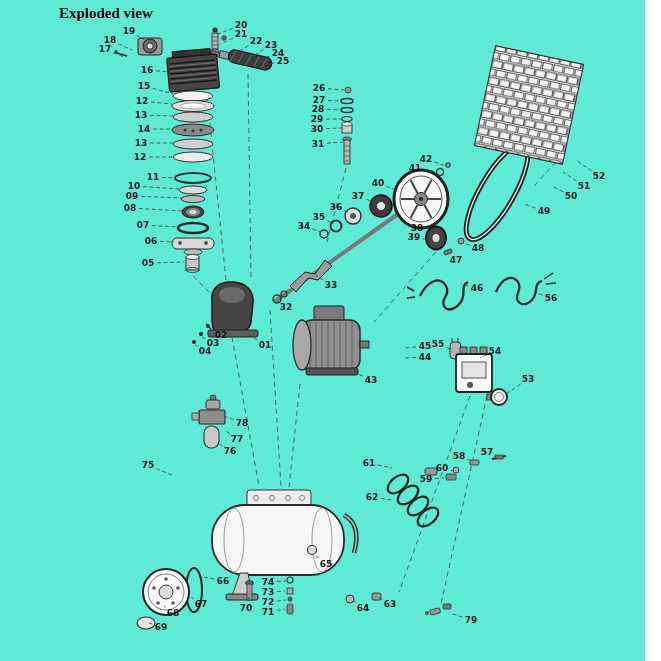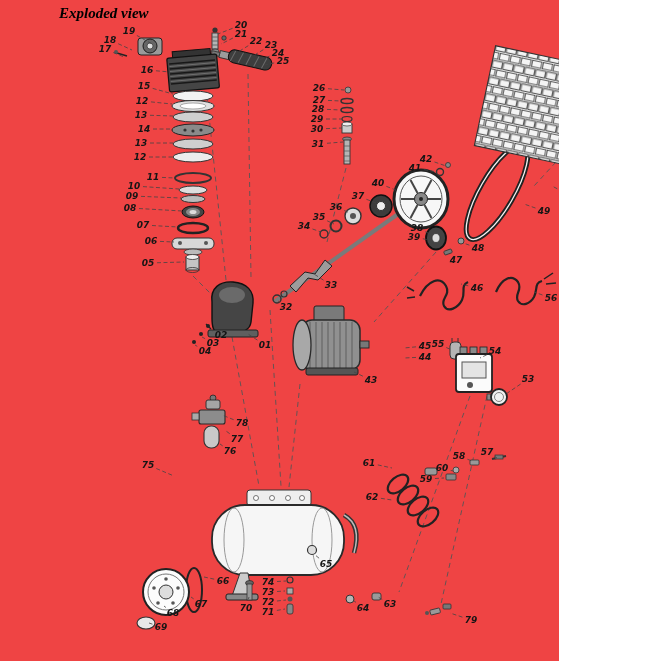--- a/index.html
+++ b/index.html
@@ -1,17 +1,17 @@
 <!DOCTYPE html>
 <html><head>
 <meta charset="utf-8">
 <style>
   html,body{margin:0;padding:0;background:#fff;}
-  #page{position:relative;width:559px;height:661px;background:#ef4444;overflow:hidden;
-        font-family:"Liberation Sans",sans-serif;font-style:italic;}
+  #page{position:relative;width:645px;height:661px;background:#5eead4;overflow:hidden;
+        font-family:"Liberation Sans",sans-serif;}
   #fig-title{position:absolute;left:59px;top:5px;font-family:"Liberation Serif",serif;
              font-weight:bold;font-size:15px;color:#000;}
   svg{position:absolute;left:0;top:0;}
   .part-num{font-family:"DejaVu Sans",sans-serif;font-size:9px;font-weight:bold;
             fill:#151515;text-anchor:middle;dominant-baseline:central;}
   .leader{stroke:#444;stroke-width:0.8;stroke-dasharray:4 2.5;}
   .construct{stroke:#555;stroke-width:0.9;stroke-dasharray:5 4;fill:none;}
   .oln{stroke:#222;fill:none;}
 </style>
 </head>

